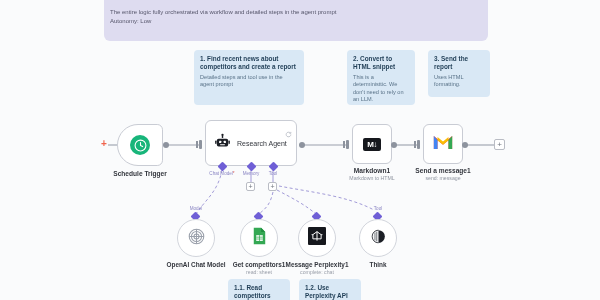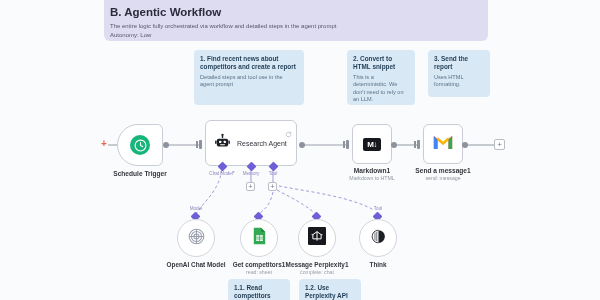--- a/index.html
+++ b/index.html
@@ -143,21 +143,20 @@
   <path d="M222,170 C218,192 205,200 196,214" fill="none" stroke="#a29bd8" stroke-width="1" stroke-dasharray="3,2.5"></path>
 
   <path d="M273,192 C270,205 266,208 259,214" fill="none" stroke="#a29bd8" stroke-width="1" stroke-dasharray="3,2.5"></path>
 
   <path d="M277,190 C292,198 304,204 316,214" fill="none" stroke="#a29bd8" stroke-width="1" stroke-dasharray="3,2.5"></path>
 
   <path d="M279,186 C310,192 348,196 374,210" fill="none" stroke="#a29bd8" stroke-width="1" stroke-dasharray="3,2.5"></path>
 </svg>
 
 <div class="sticky" id="note-header">
-  <div class="s-title">B. Agentic Workflow</div>
   <div class="s-body">The entire logic fully orchestrated via workflow and detailed steps in the agent prompt</div>
   <div class="s-body" style="margin-top:1px">Autonomy: Low</div>
 </div>
 
 <div class="sticky blue" id="note-1">
   <div class="s-title">1. Find recent news about competitors and create a report</div>
   <div class="s-body">Detailed steps and tool use in the agent prompt</div>
 </div>
 
 <div class="sticky blue" id="note-2">

